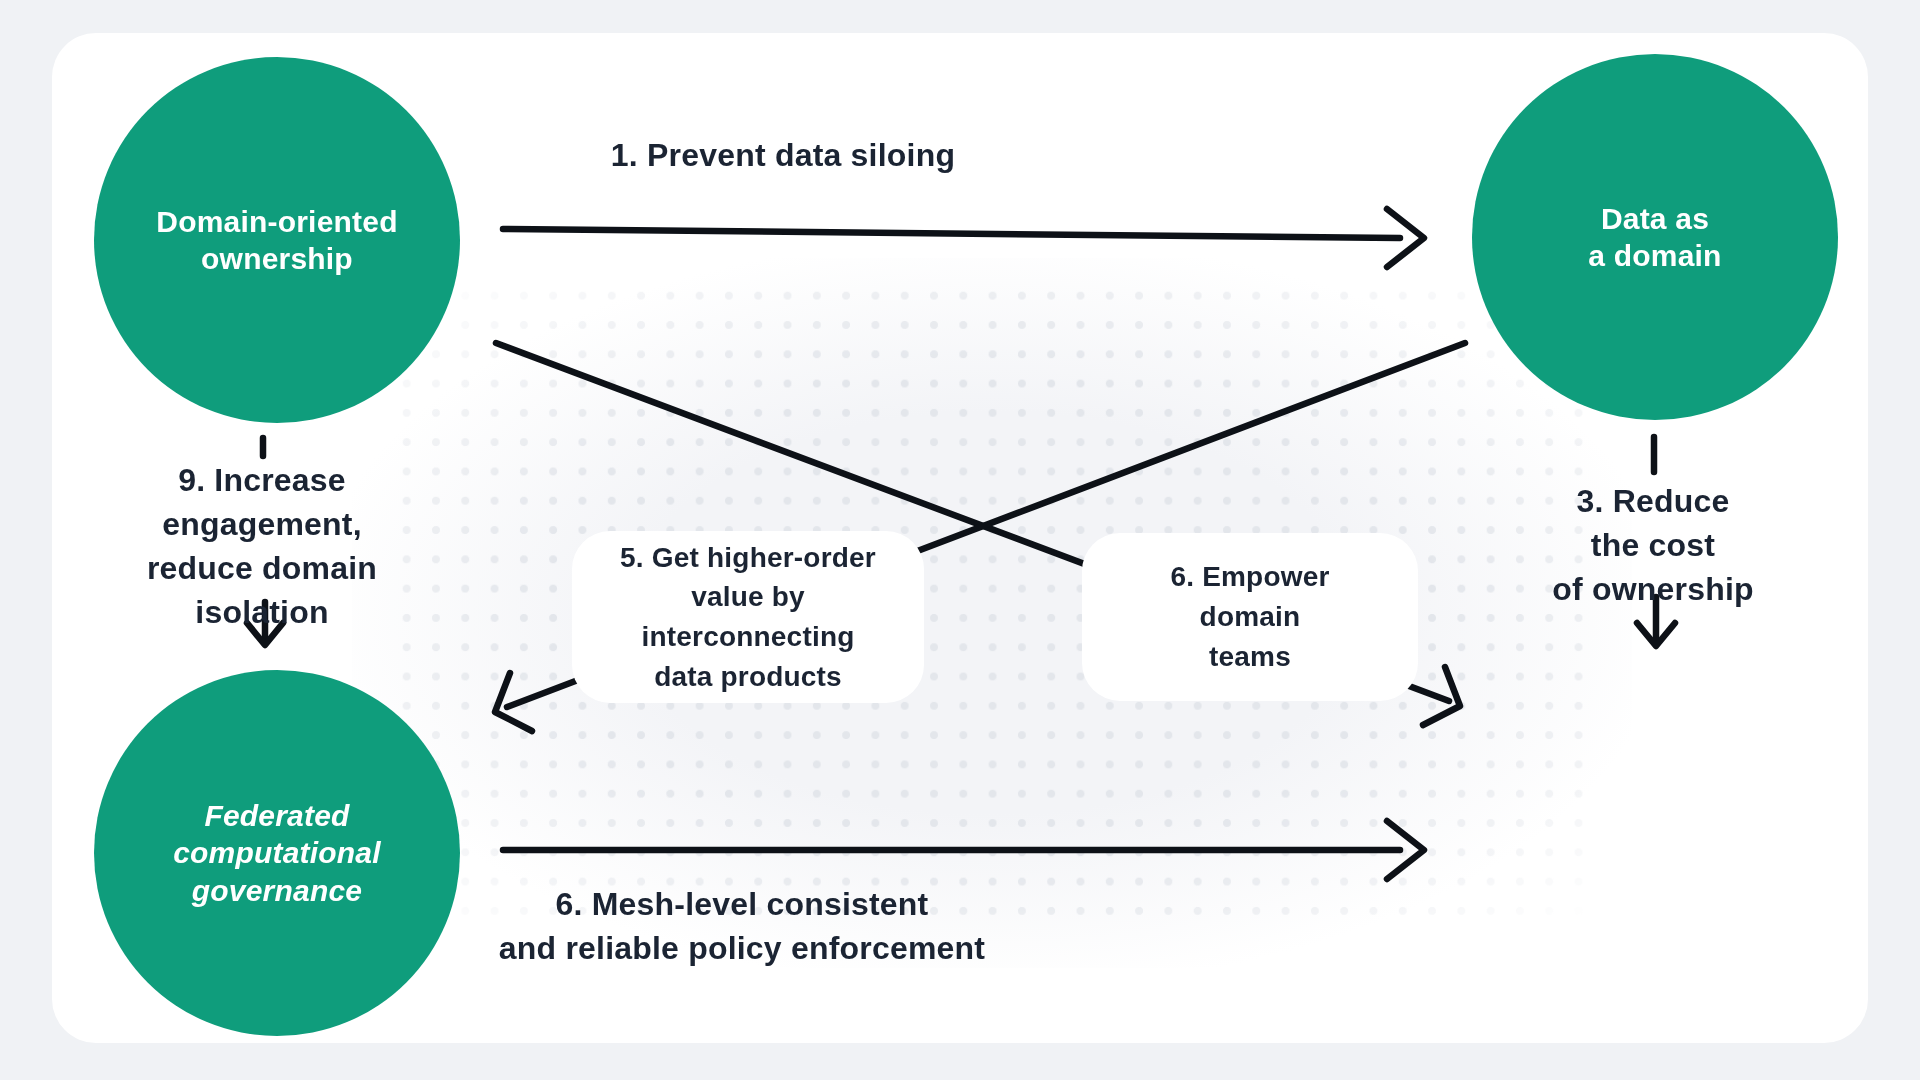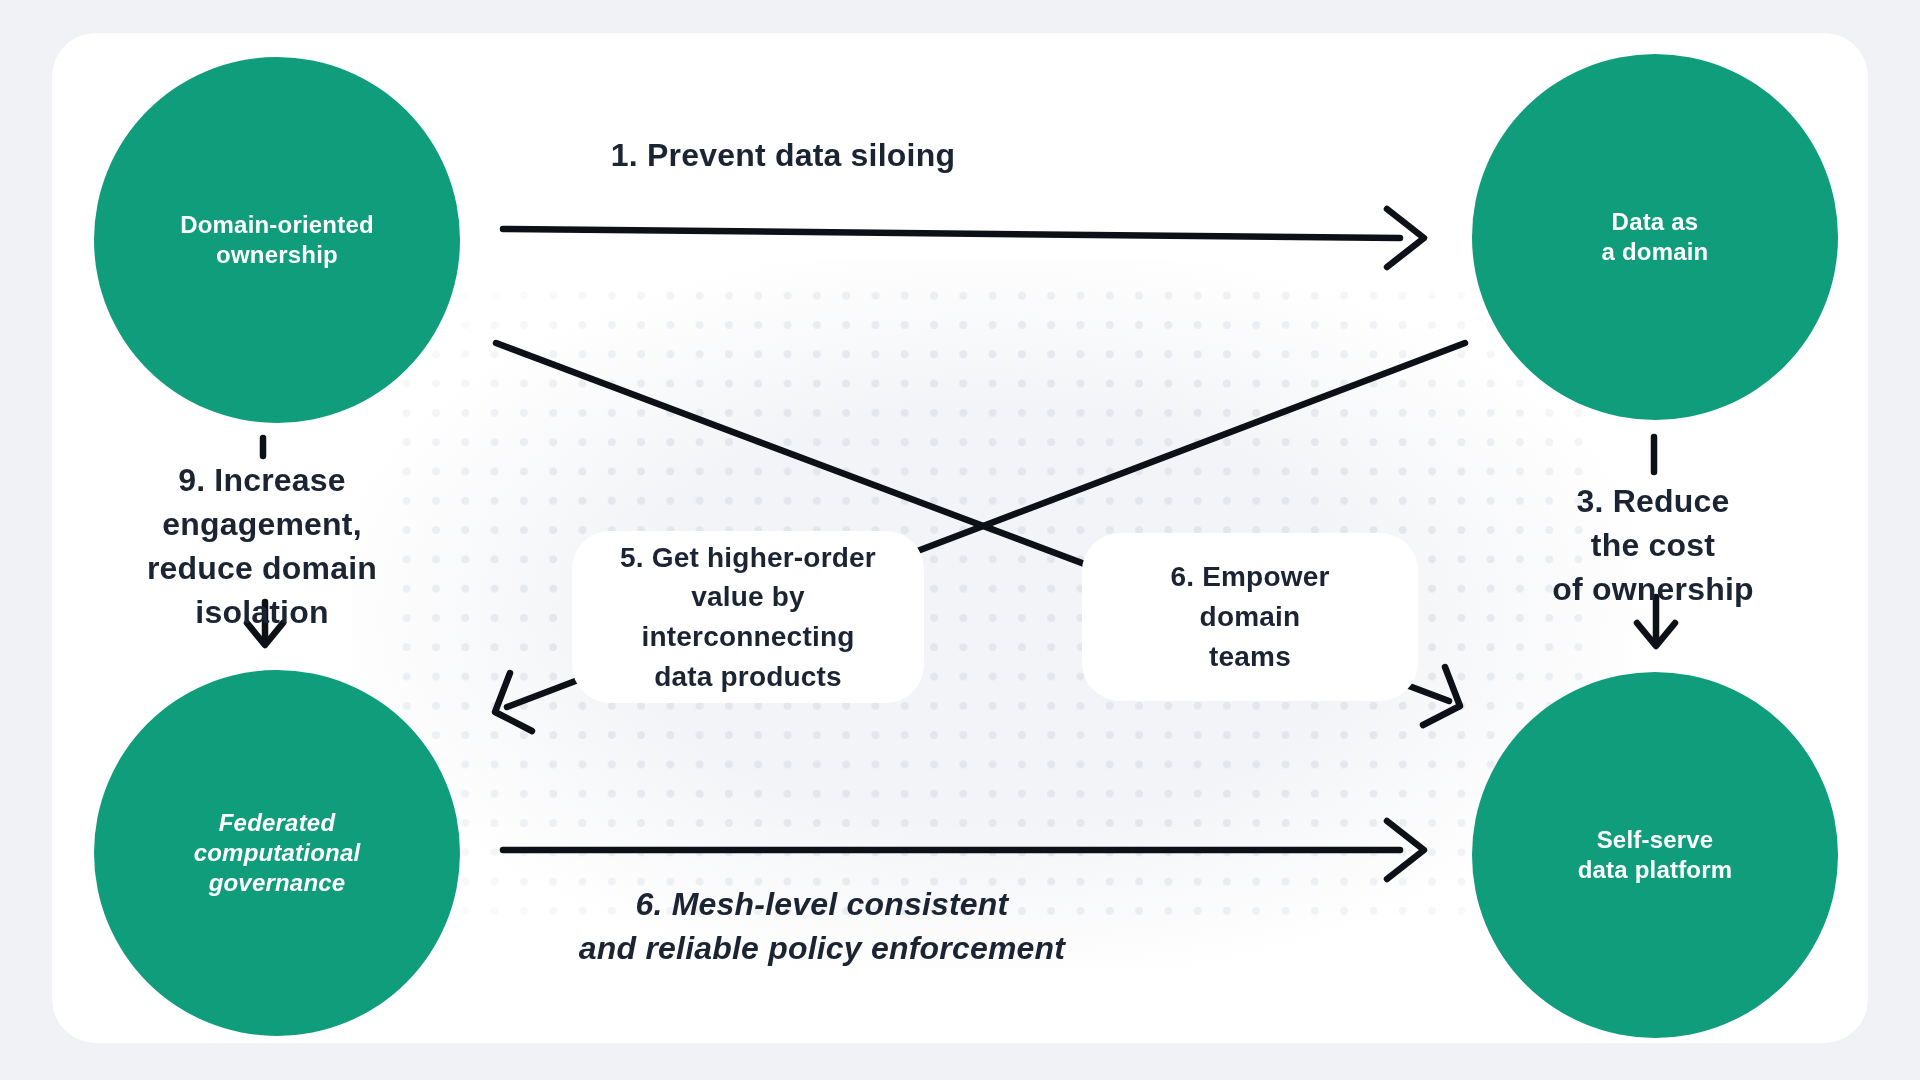--- a/index.html
+++ b/index.html
@@ -32,34 +32,34 @@
     background-size:29.3px 29.3px;
     -webkit-mask-image:radial-gradient(ellipse at center,#000 52%,rgba(0,0,0,0) 97%);
             mask-image:radial-gradient(ellipse at center,#000 52%,rgba(0,0,0,0) 97%);
   }
   svg.arrows{position:absolute;left:0;top:0;width:1920px;height:1080px;color:var(--arrow);}
   svg.arrows *{fill:none;stroke:currentColor;stroke-width:6.5;stroke-linecap:round;stroke-linejoin:round;}
   .node{
     position:absolute;width:366px;height:366px;border-radius:50%;
     background:var(--node-fill);color:var(--node-text);
     display:flex;align-items:center;justify-content:center;text-align:center;
-    font-weight:bold;font-size:24px;line-height:1.24;white-space:pre-line;
+    font-weight:bold;font-size:30px;line-height:1.24;white-space:pre-line;
     letter-spacing:.2px;
   }
   .node-domain{left:94px;top:57px;}
   .node-product{left:1472px;top:54px;}
   .node-governance{left:94px;top:670px;font-style:italic;}
   .node-platform{left:1472px;top:672px;}
   .edge-label{
     position:absolute;transform:translateX(-50%);
     color:var(--label-text);font-weight:bold;font-size:32px;line-height:1.38;
     text-align:center;white-space:pre-line;letter-spacing:.2px;
   }
   .label-1{left:783px;top:133px;}
-  .label-6{left:822px;top:882px;font-style:italic;}
+  .label-6{left:742px;top:882px;}
   .label-4{left:262px;top:458px;}
   .label-3{left:1653px;top:479px;}
   .edge-box{
     position:absolute;background:var(--card-background);border-radius:38px;
     display:flex;align-items:center;justify-content:center;
     color:var(--label-text);font-weight:bold;font-size:28px;line-height:1.42;
     text-align:center;white-space:pre-line;letter-spacing:.2px;
   }
   .box-5{left:572px;top:531px;width:352px;height:172px;}
   .box-2{left:1082px;top:533px;width:336px;height:168px;}
@@ -108,22 +108,20 @@
     </g>
   </svg>
 
   <div class="node node-domain">Domain-oriented
 ownership</div>
   <div class="node node-product">Data as
 a domain</div>
   <div class="node node-governance">Federated
 computational
 governance</div>
-  <div class="node node-platform">Self-serve
-data platform</div>
 
   <div class="edge-label label-1">1. Prevent data siloing</div>
   <div class="edge-label label-4">9. Increase
 engagement,
 reduce domain
 isolation</div>
   <div class="edge-label label-3">3. Reduce
 the cost
 of ownership</div>
   <div class="edge-label label-6">6. Mesh-level consistent

